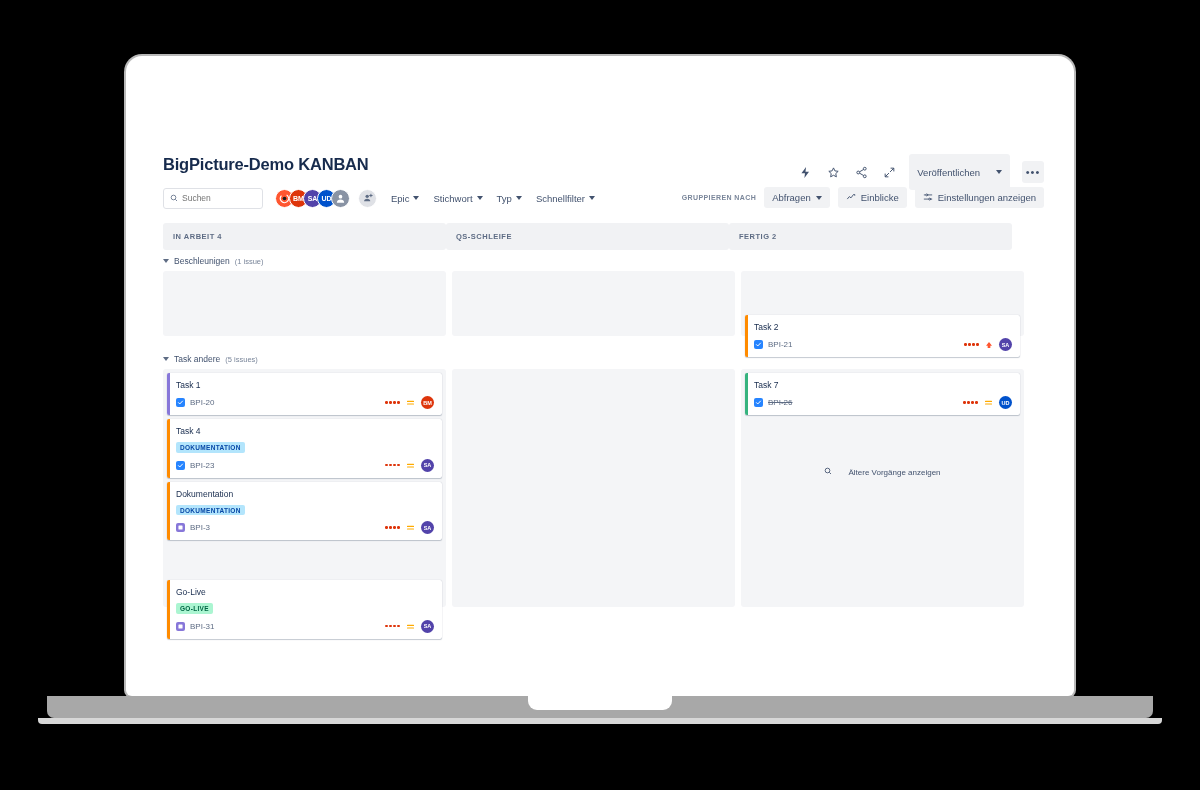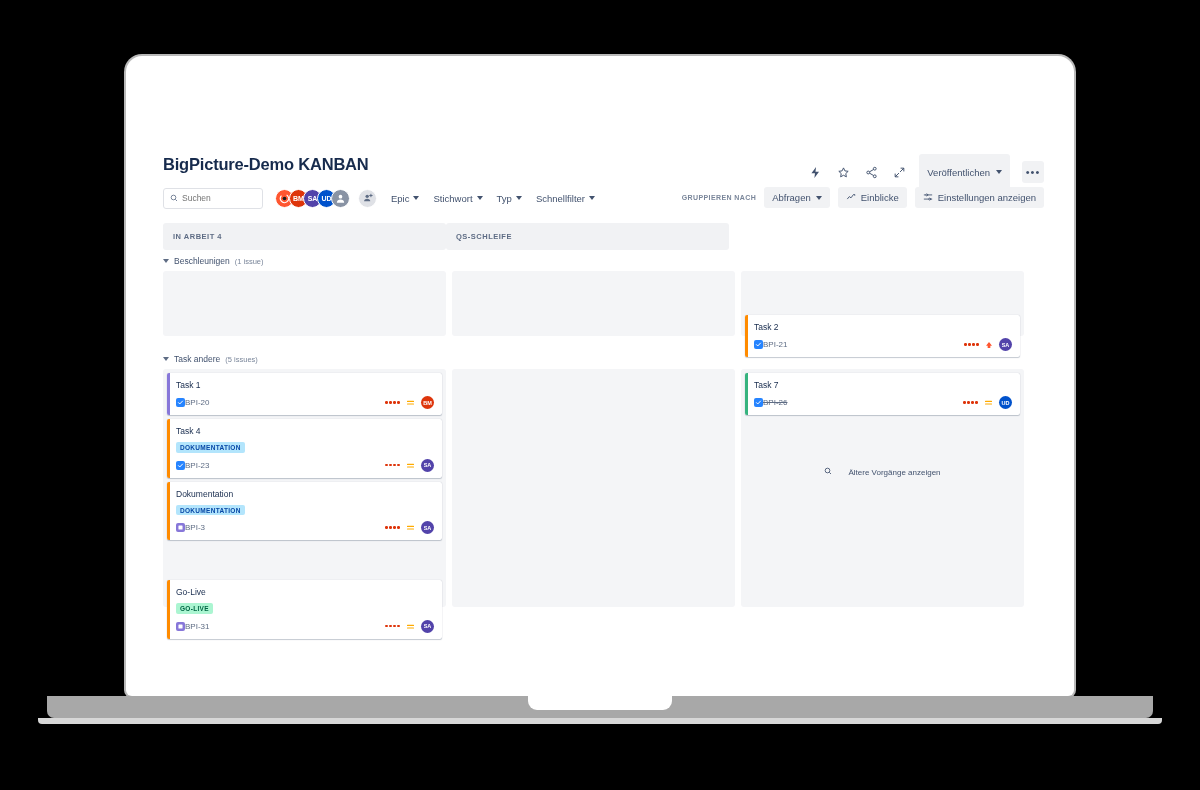--- a/index.html
+++ b/index.html
@@ -36,21 +36,21 @@
   .board-title {
     position: absolute; left: 33px; top: 95px;
     font-size: 16.5px; font-weight: bold; color: #172b4d; letter-spacing: -0.2px;
   }
 
   
   .header-actions { position: absolute; right: 26px; top: 94px; display: flex; align-items: center; gap: 12px; }
   .hdr-icon { width: 16px; height: 16px; color: #42526e; cursor: pointer; display: flex; align-items: center; justify-content: center; }
   .hdr-icon svg { display: block; }
   .btn-publish {
-    display: flex; align-items: center; gap: 6px; height: 36px; padding: 0 8px;
+    display: flex; align-items: center; gap: 16px; height: 36px; padding: 0 8px;
     background: #f1f2f4; border-radius: 3px; font-size: 9.5px; color: #42526e; cursor: pointer; white-space: nowrap;
   }
   .btn-more {
     display: flex; align-items: center; justify-content: center; height: 22px; width: 22px;
     background: #f1f2f4; border-radius: 3px; font-size: 11px; color: #42526e; cursor: pointer; letter-spacing: 1px;
   }
 
   
   .toolbar { position: absolute; left: 33px; top: 126px; display: flex; align-items: center; height: 24px; }
   .search-box {
@@ -103,21 +103,21 @@
     padding: 7px 8px 6px 9px; margin-bottom: 4px; position: relative; cursor: pointer; overflow: hidden;
   }
   .card:last-child { margin-bottom: 0; margin-top: 40px; }
   .card-stripe { position: absolute; left: 0; top: 0; bottom: 0; width: 3px; }
   .card-title { font-size: 8.5px; color: #172b4d; line-height: 1.3; margin-bottom: 5px; }
   .card-labels { display: flex; gap: 4px; margin-bottom: 6px; }
   .card-label {
     font-size: 6.5px; font-weight: bold; letter-spacing: 0.3px; padding: 2px 4px 1.5px; border-radius: 2px; text-transform: uppercase;
   }
   .card-foot { display: flex; align-items: center; justify-content: space-between; }
-  .card-key { display: flex; align-items: center; }
+  .card-key { display: flex; align-items: center; gap: 5px; }
   .type-ico { width: 9px; height: 9px; border-radius: 2px; display: flex; align-items: center; justify-content: center; }
   .key-text { font-size: 8px; color: #5e6c84; }
   .key-text.done { text-decoration: line-through; }
   .card-meta { display: flex; align-items: center; gap: 6px; }
   .dots { display: flex; gap: 1.5px; align-items: center; }
   .dot { width: 2.6px; height: 2.6px; border-radius: 50%; background: #de350b; }
   .prio { display: flex; align-items: center; }
   .mini-avatar {
     width: 13px; height: 13px; border-radius: 50%; display: flex; align-items: center; justify-content: center;
     font-size: 5.5px; font-weight: bold; color: #fff;
@@ -249,20 +249,21 @@
                 <circle cx="16" cy="17" r="2.3" fill="#fff"></circle>
               </svg>
           </span>
           <span>Einstellungen anzeigen</span>
         </div>
       </div>
 
       <div class="col-headers" id="col-headers">
           <div class="col-header">IN ARBEIT 4</div>
           <div class="col-header">QS-SCHLEIFE</div>
+          <div class="col-header">FERTIG 2</div>
         </div>
 
       <div id="swimlanes">
           <div class="swimlane-head" style="top: 196px;">
             <span class="sw-caret"></span>
             <span class="sw-name">Beschleunigen</span>
             <span class="sw-count">(1 issue)</span>
           </div>
           <div class="lane-body" style="top: 211px;">
             <div class="lane-col" style="height: 65px;"></div>

